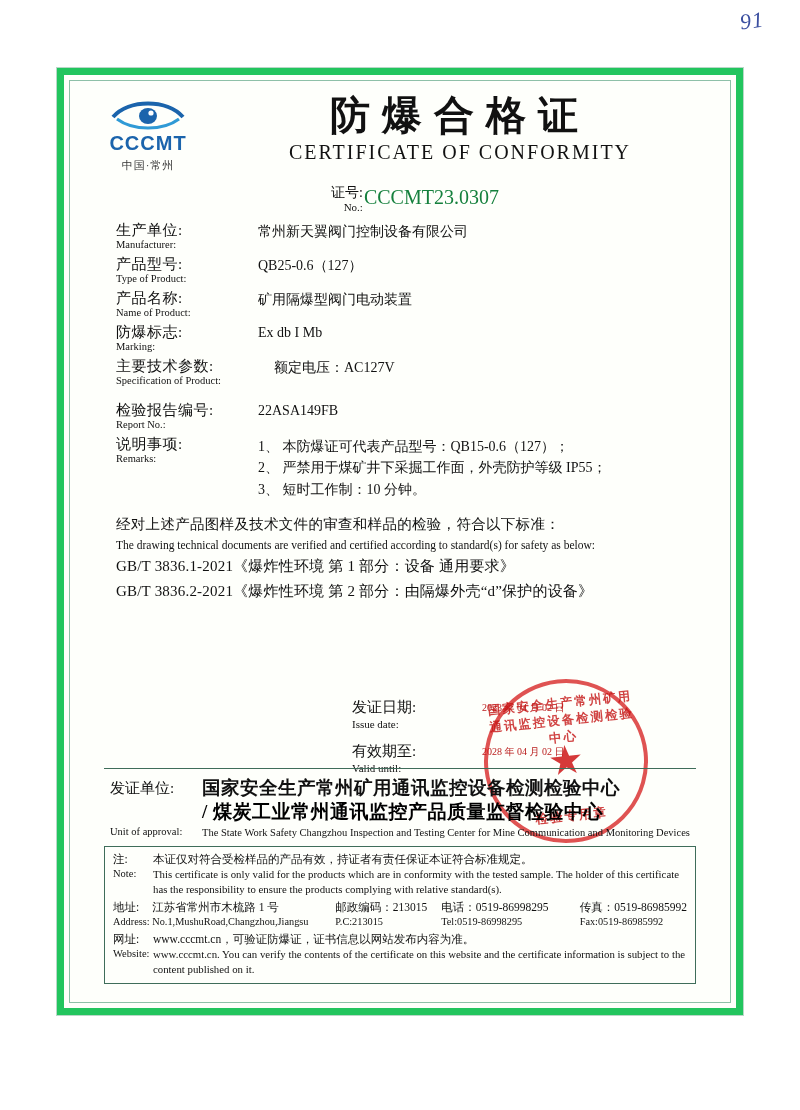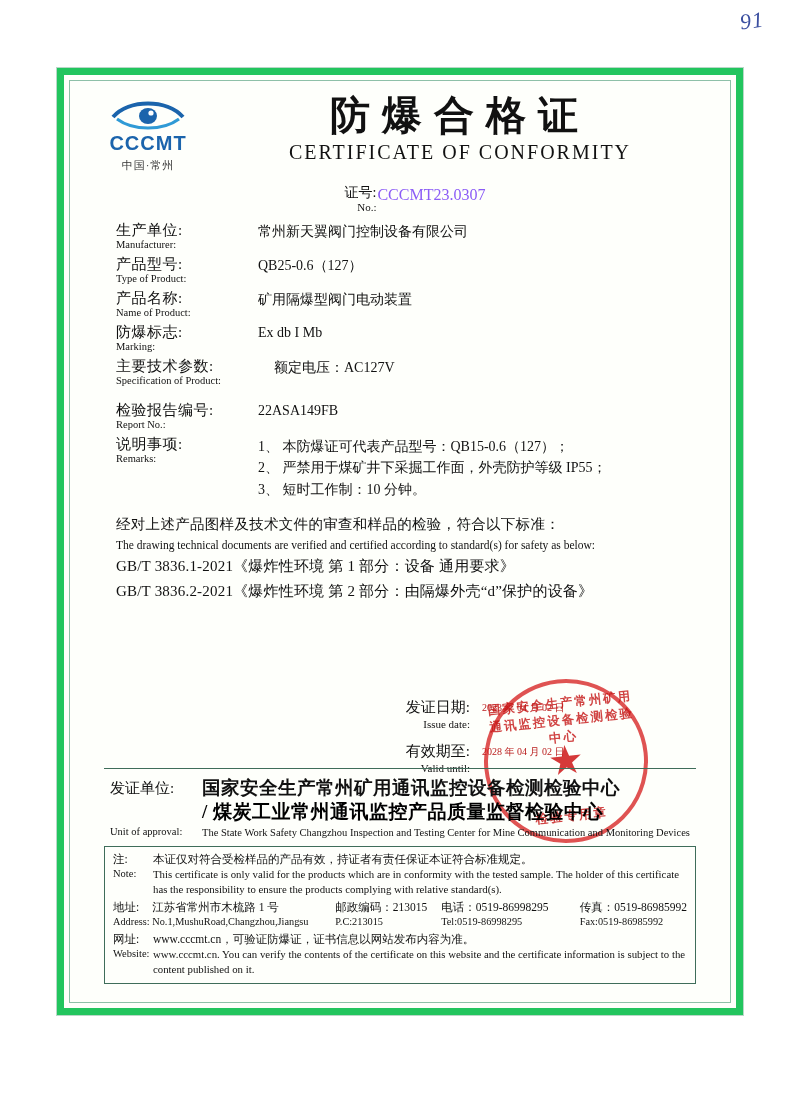--- a/index.html
+++ b/index.html
@@ -121,24 +121,24 @@
   }
   .certno-label {
     text-align: right;
     line-height: 1.15;
     font-size: 13px;
     color: #111;
   }
   .certno-label .cn { font-size: 14px; }
   .certno-label .en { font-size: 11px; font-family: "Liberation Serif", serif; }
   .certno-value {
-    font-size: 16px;
+    font-size: 20px;
     margin-left: 1px;
     padding-top: 1px;
-    color: #8b5cf6;
+    color: #15803d;
   }
 
   
   .fields {
     margin-top: 8px;
     padding-left: 38px;
     padding-right: 20px;
   }
   .field-row {
     display: flex;
@@ -237,21 +237,21 @@
     width: 330px;
     text-align: left;
   }
   .date-row {
     display: flex;
     align-items: flex-start;
     margin-bottom: 12px;
   }
   .date-label {
     width: 118px;
-    text-align: right;
+    text-align: left;
     line-height: 1.15;
     flex: none;
   }
   .date-label .cn { font-size: 15px; display: block; color:#111; }
   .date-label .en { font-size: 11px; display: block; color:#111; margin-top: 2px;}
   .date-value {
     font-size: 10px;
     padding-left: 12px;
     padding-top: 2px;
     color: #b91c1c;

